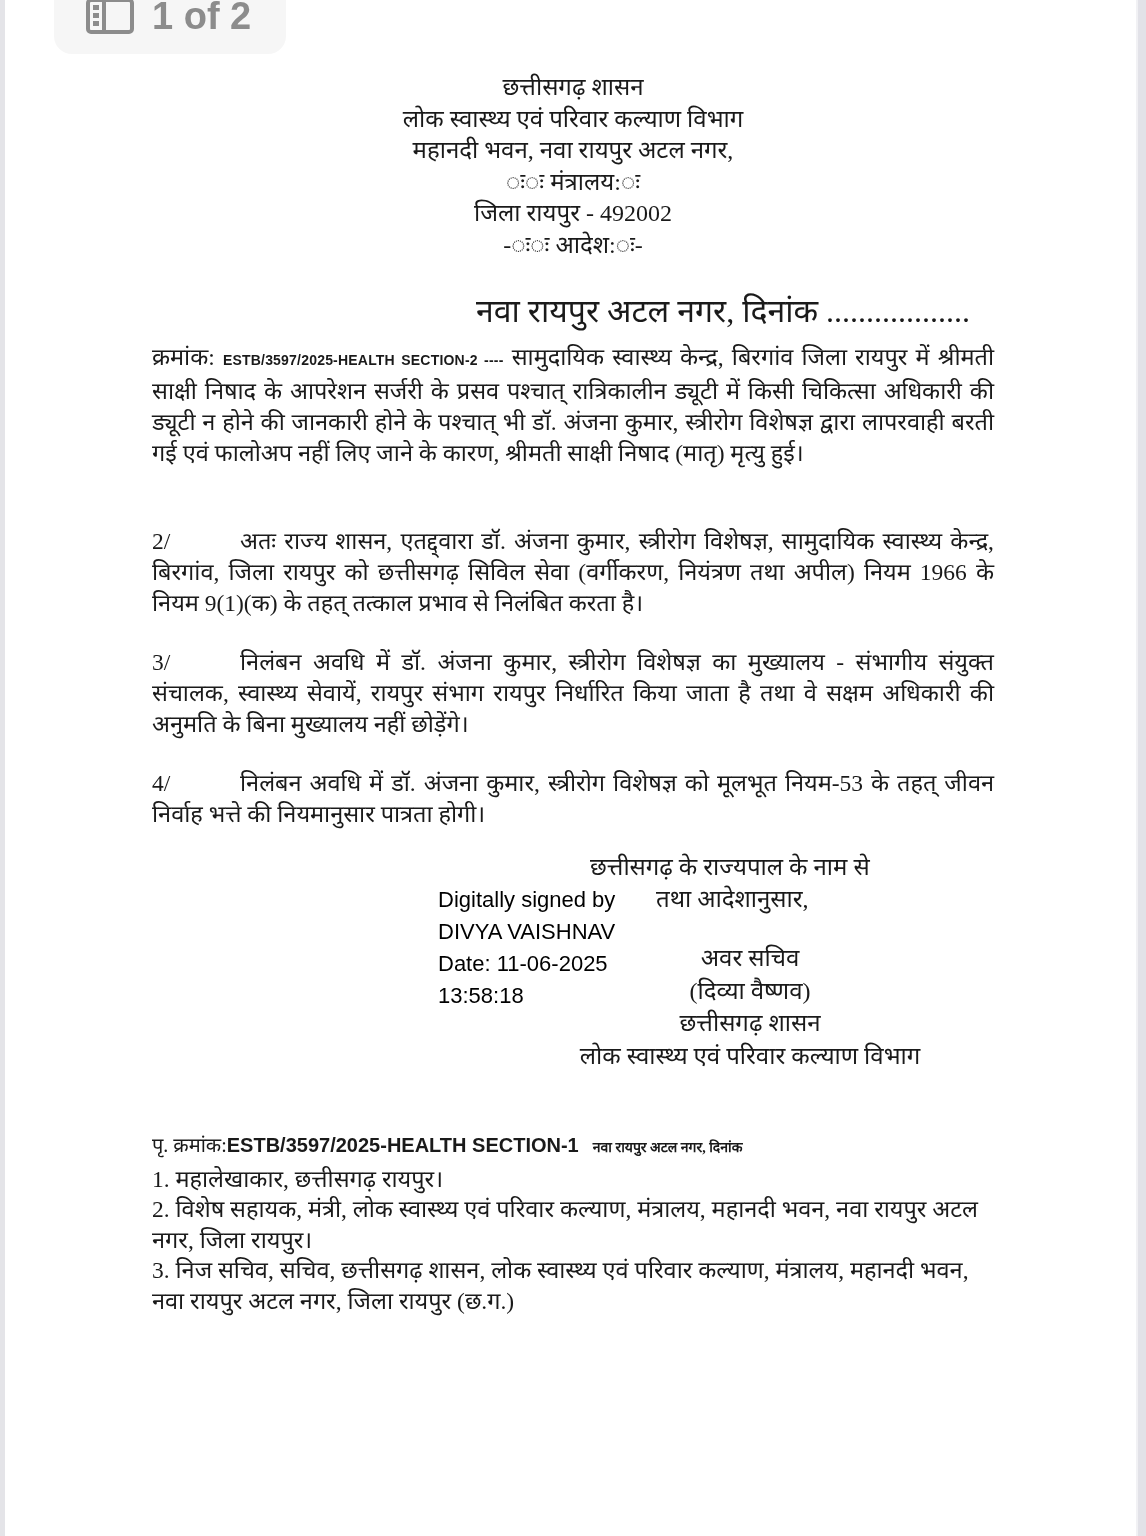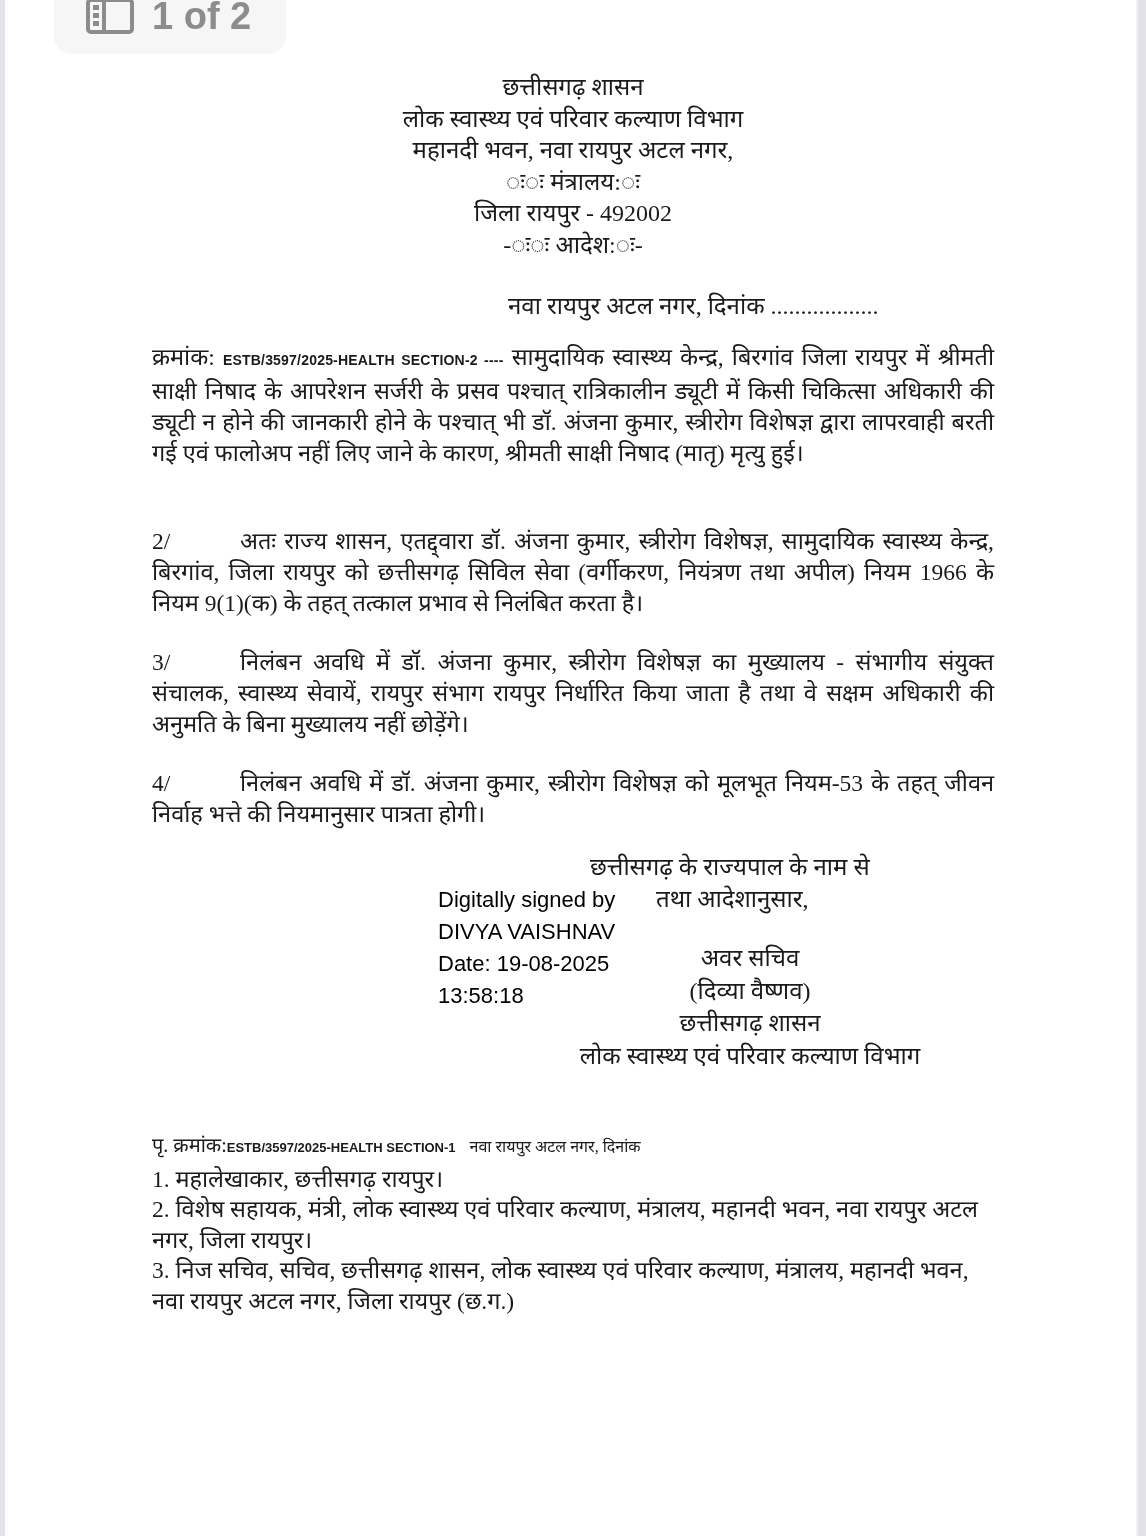--- a/index.html
+++ b/index.html
@@ -14,37 +14,37 @@
   .page-indicator {
     position:absolute; left:54px; top:-22px; width:232px; height:76px;
     background:#f6f6f6; border-radius:18px;
     display:flex; align-items:flex-end; padding:0 0 16px 32px; box-sizing:border-box;
     color:#8c8c8c; font-family:"Liberation Sans","DejaVu Sans",sans-serif;
     font-size:38px; font-weight:bold; gap:18px;
   }
   .page-indicator svg { width:48px; height:36px; margin-bottom:4px; }
   .header { position:absolute; left:0; width:1146px; top:72px; text-align:center; font-size:24px; line-height:31.5px; }
   .header div { white-space:nowrap; }
-  .place-date { position:absolute; left:476px; top:288px; font-size:24px; white-space:nowrap;margin-left:32px; }
+  .place-date { position:absolute; left:476px; top:288px; font-size:32px; white-space:nowrap; }
   .body-text { position:absolute; left:152px; width:842px; font-size:23.5px; line-height:31px; text-align:justify; text-align-last:left; }
   .p1 { top:342px; }
   .p2 { top:526px; }
   .p3 { top:647px; }
   .p4 { top:768px; }
   .ref-small { font-family:"Liberation Sans","DejaVu Sans",sans-serif; font-size:14px; font-weight:bold; letter-spacing:0.2px; }
   .para-num { display:inline-block; width:88px; }
   .sig-block { position:absolute; top:852px; font-size:24px; line-height:31px; white-space:nowrap; }
   .sig-line1 { left:582px;margin-left:8px; }
   .sig-line2 { left:656px; top:884px; }
   .digital { position:absolute; left:438px; top:884px; font-family:"Liberation Sans","DejaVu Sans",sans-serif; font-size:22px; line-height:32px; color:#000000; }
   .sig-name { position:absolute; left:560px; width:380px; top:942px; text-align:center; font-size:24px; line-height:32.5px; }
   .copy-block { position:absolute; left:152px; width:850px; top:1130px; font-size:23.5px; line-height:30.5px; }
   .copy-ref-line { font-size:20px; white-space:nowrap; }
-  .copy-ref-line b { font-family:"Liberation Sans","DejaVu Sans",sans-serif; font-size:13px; }
-  .copy-ref-line .cr-place { font-size:16px; margin-left:14px; }
+  .copy-ref-line b { font-family:"Liberation Sans","DejaVu Sans",sans-serif; font-size:20px; }
+  .copy-ref-line .cr-place { font-size:14px; margin-left:14px;font-weight:bold; }
 </style>
 </head>
 <body>
 
 <div class="edge-left"></div>
 <div class="edge-right"></div>
 
 <div class="page-indicator">
   <svg viewBox="0 0 48 36">
     <rect x="2" y="2" width="44" height="32" rx="3" fill="none" stroke="#8c8c8c" stroke-width="4"></rect>
@@ -84,21 +84,21 @@
 <div class="body-text p4">
   <span class="para-num">4/</span><span>निलंबन अवधि में डॉ. अंजना कुमार, स्त्रीरोग विशेषज्ञ को मूलभूत नियम-53 के तहत् जीवन निर्वाह भत्ते की नियमानुसार पात्रता होगी।</span>
 </div>
 
 <div class="sig-block sig-line1">छत्तीसगढ़ के राज्यपाल के नाम से</div>
 <div class="sig-block sig-line2">तथा आदेशानुसार,</div>
 
 <div class="digital">
   <div>Digitally signed by</div>
   <div>DIVYA VAISHNAV</div>
-  <div>Date: 19-08-2025</div>
+  <div>Date: 11-06-2025</div>
   <div>13:58:18</div>
 </div>
 
 <div class="sig-name">
   <div>अवर सचिव</div>
   <div>(दिव्या वैष्णव)</div>
   <div>छत्तीसगढ़ शासन</div>
   <div>लोक स्वास्थ्य एवं परिवार कल्याण विभाग</div>
 </div>
 

